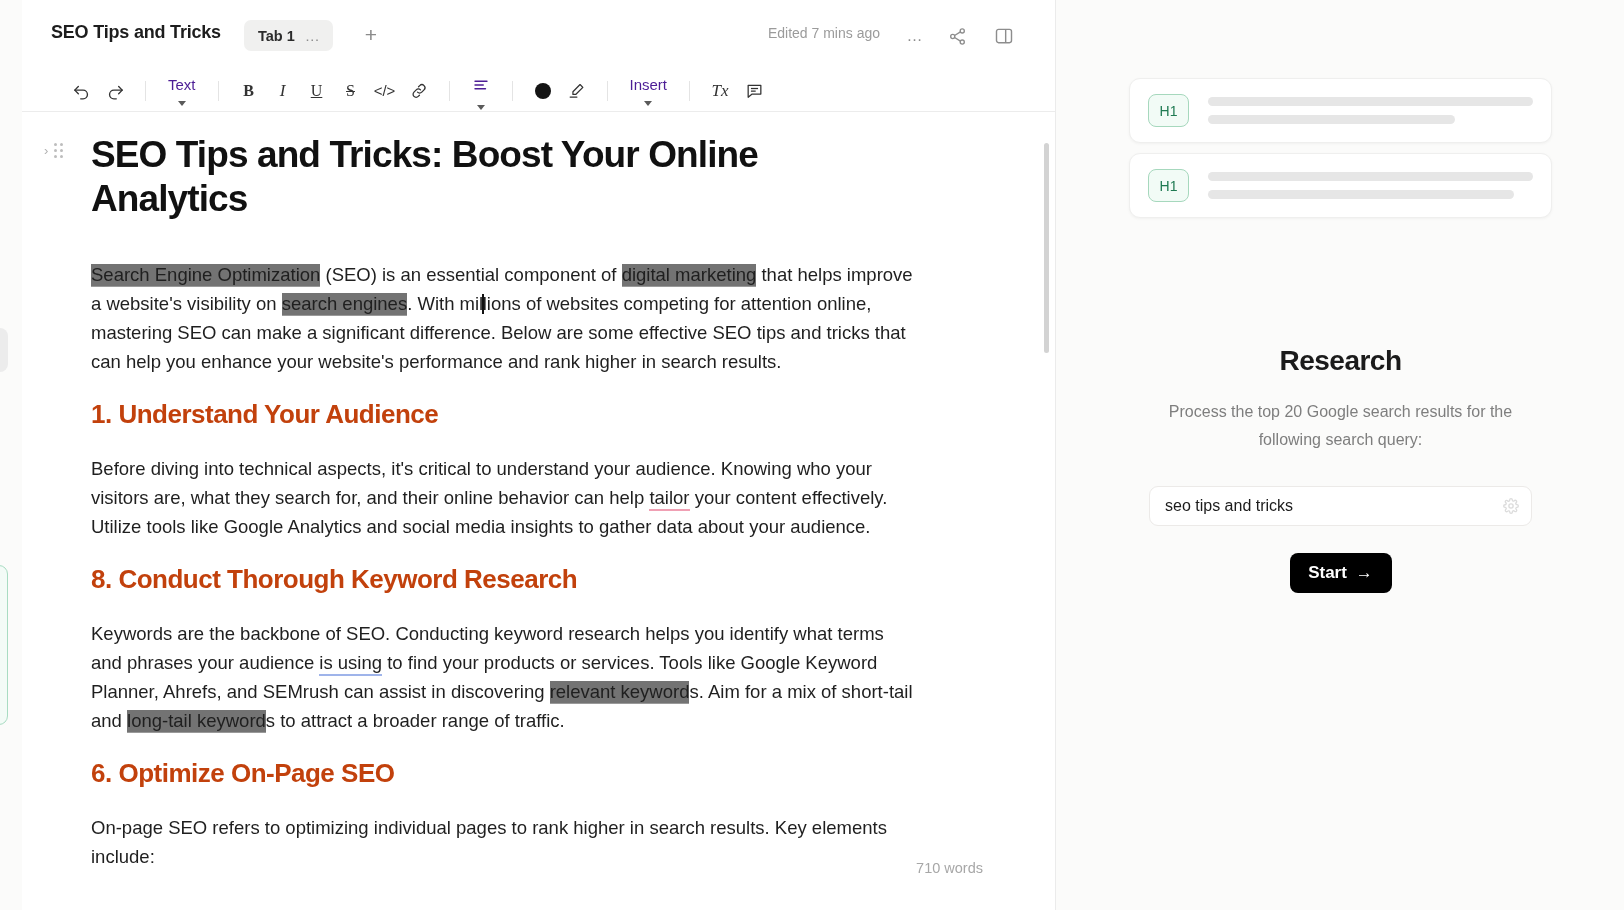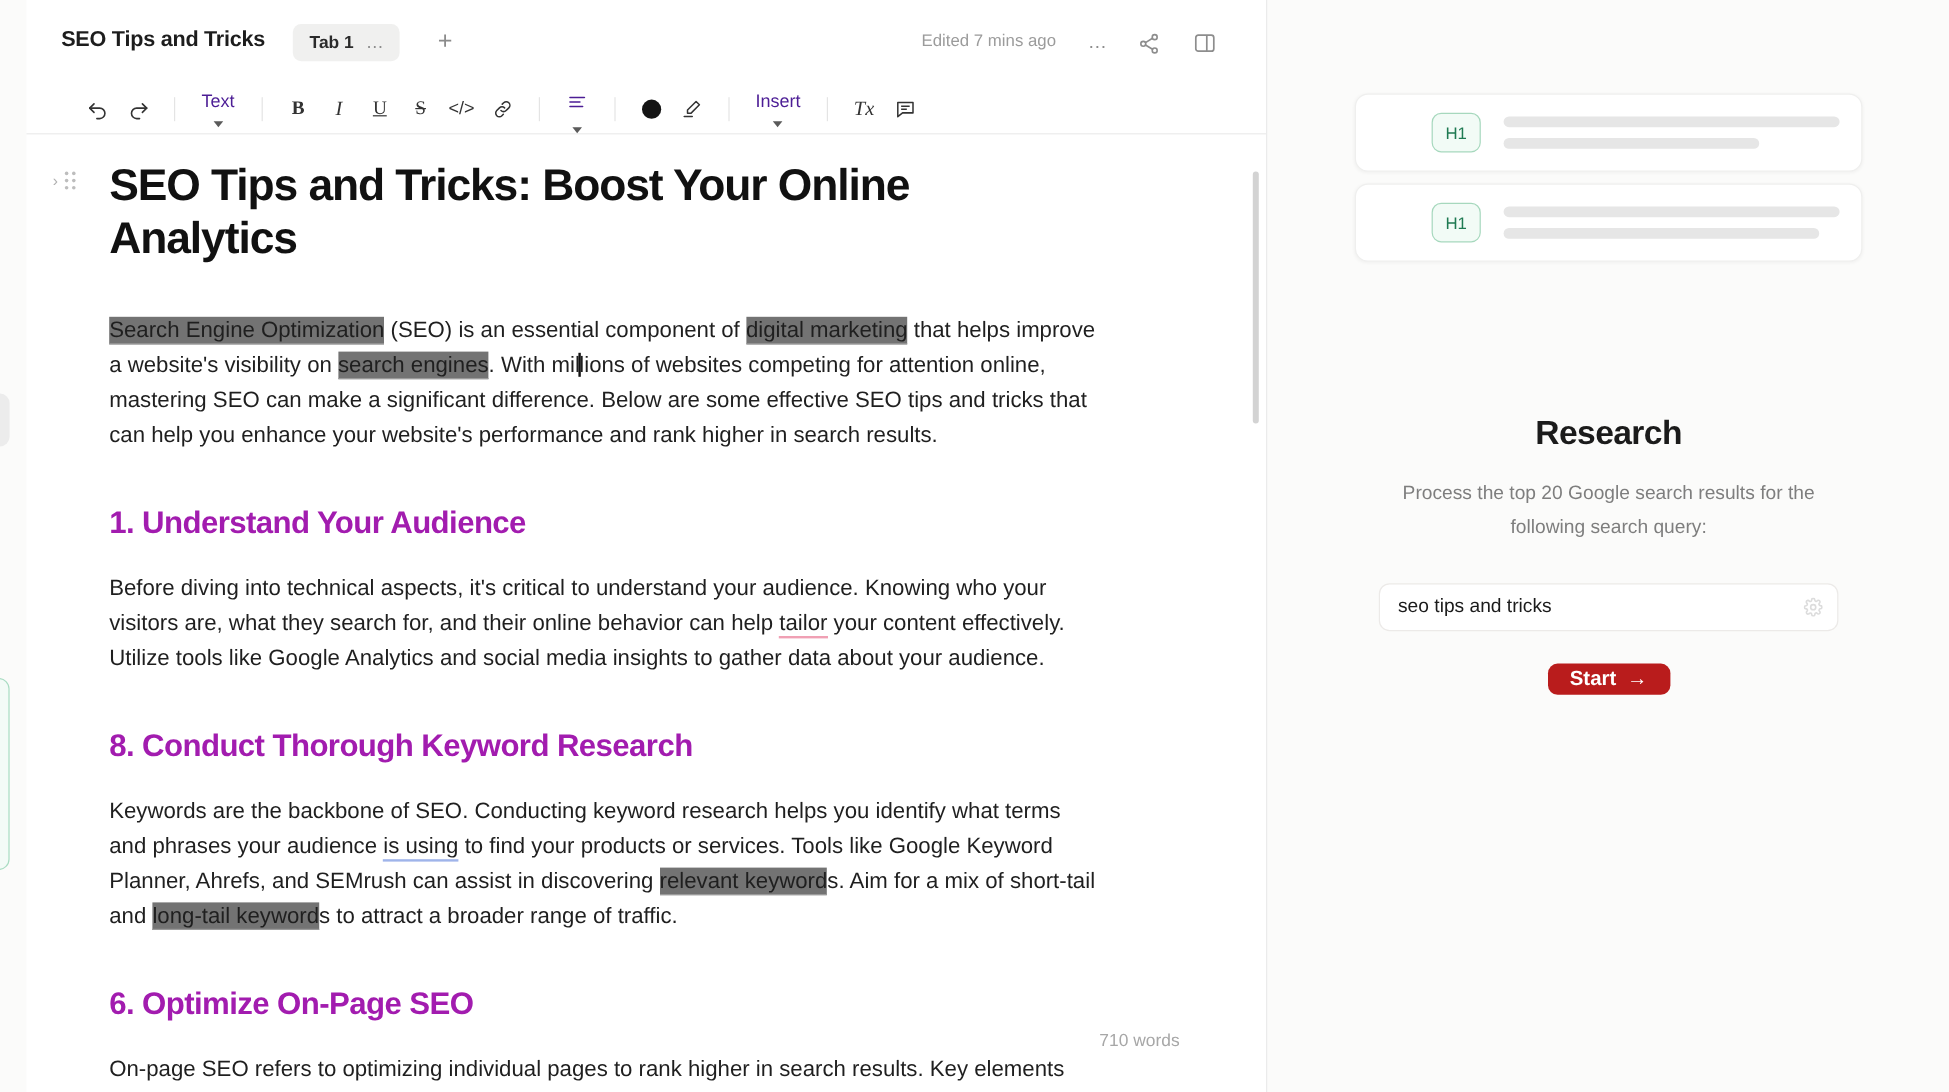--- a/index.html
+++ b/index.html
@@ -62,21 +62,21 @@
   
   .doc { position: absolute; left: 0; top: 113px; right: 0; bottom: 0; overflow: hidden; }
   .doc-inner { padding: 20px 140px 0 69px; }
   .blk-handles { position: absolute; left: 22px; top: 30px; display: flex; gap: 6px; align-items: center; color: #b9b9b9; }
   .caret-mark { font-size: 13px; color: #b0b0b0; }
   .grip { display: grid; grid-template-columns: 3px 3px; gap: 3px; }
   .grip i { width: 3px; height: 3px; background: #bdbdbd; border-radius: 50%; display: block; }
 
   h1.doc-h1 { margin: 0 0 38px 0; font-size: 37px; line-height: 1.2; font-weight: 700;
               color: #111111; letter-spacing: -0.9px; }
-  h2.doc-h2 { margin: 44px 0 24px 0; font-size: 26px; font-weight: 700; color: #a21caf; letter-spacing: -0.5px; }
+  h2.doc-h2 { margin: 23px 0 24px 0; font-size: 26px; font-weight: 700; color: #c2410c; letter-spacing: -0.5px; }
   p.doc-p { margin: 0 0 10px 0; font-size: 18.5px; line-height: 29px; color: #1f1f1f; }
 
   .lnk { background: #737373; border-bottom: 1px solid #9a9a9a; padding-bottom: 1px; }
   .sugg-pink { border-bottom: 2px solid #f0a0b4; padding-bottom: 1px; }
   .sugg-blue { border-bottom: 2px solid #9fb4ea; padding-bottom: 1px; }
 
   .tcursor { display: inline-block; width: 1.5px; height: 20px; background: #111;
              vertical-align: -4px; margin: 0 -1px; }
 
   .scrollbar { position: absolute; right: 6px; top: 30px; width: 5px; height: 210px;
@@ -86,36 +86,36 @@
   
   .side { position: absolute; left: 1057px; top: 0; width: 567px; height: 910px; background: #fbfbfa; }
   .cards { position: relative; padding: 78px 72px 0 72px; }
   .card { position: relative; background: #ffffff; border: 1px solid #efefee; border-radius: 11px;
           box-shadow: 0 1px 3px rgba(0,0,0,0.045);
           display: flex; align-items: center; gap: 19px; padding: 15px 18px; margin-bottom: 10px; }
   .card.indent { margin-left: 21px; margin-right: -21px; }
   .card.ghost { opacity: 0.33; margin-left: 32px; margin-right: -32px; }
   .tagbox { flex: 0 0 auto; width: 41px; height: 33px; border-radius: 8px;
             display: flex; align-items: center; justify-content: center;
-            font-size: 14px; font-weight: 500; margin-left: 45px; }
+            font-size: 14px; font-weight: 500; }
   .tag-h1 { background: #f2fbf6; border: 1px solid #a6d8bd; color: #1f7a52; }
   .tag-h2 { background: #f3f9fe; border: 1px solid #a9cbe8; color: #2a6fa8; }
   .tag-h3 { background: #fdf7f2; border: 1px solid #e8cdb2; color: #b07a45; }
   .lines { flex: 1 1 auto; display: flex; flex-direction: column; gap: 9px; }
   .ln { height: 9px; border-radius: 5px; background: #e6e6e6; }
 
   .research { position: absolute; left: 0; right: 0; top: 345px; text-align: center; }
   .rs-title { font-size: 28px; font-weight: 700; color: #1b1b1b; letter-spacing: -0.5px; margin: 0 0 21px 0; }
   .rs-sub { font-size: 16px; line-height: 28px; color: #7e7e7e; margin: 0 auto; width: 370px; }
   .rs-field { margin: 32px auto 0 auto; width: 383px; height: 40px; background: #ffffff;
               border: 1px solid #eceae8; border-radius: 9px;
               display: flex; align-items: center; padding: 0 12px 0 15px; }
   .rs-value { flex: 1 1 auto; text-align: left; font-size: 16px; color: #1b1b1b; }
   .gear { flex: 0 0 auto; color: #dcdcdc; display: flex; align-items: center; }
-  .rs-start { margin: 27px auto 0 auto; width: 102px; height: 26px; background: #b91c1c;
+  .rs-start { margin: 27px auto 0 auto; width: 102px; height: 40px; background: #000000;
               border-radius: 8px; color: #fff; font-size: 17px; font-weight: 700;
               display: flex; align-items: center; justify-content: center; gap: 9px; }
 </style>
 </head>
 <body>
 
 <div id="app">
 
   <div class="rail">
     <div class="rail-tab"></div>

